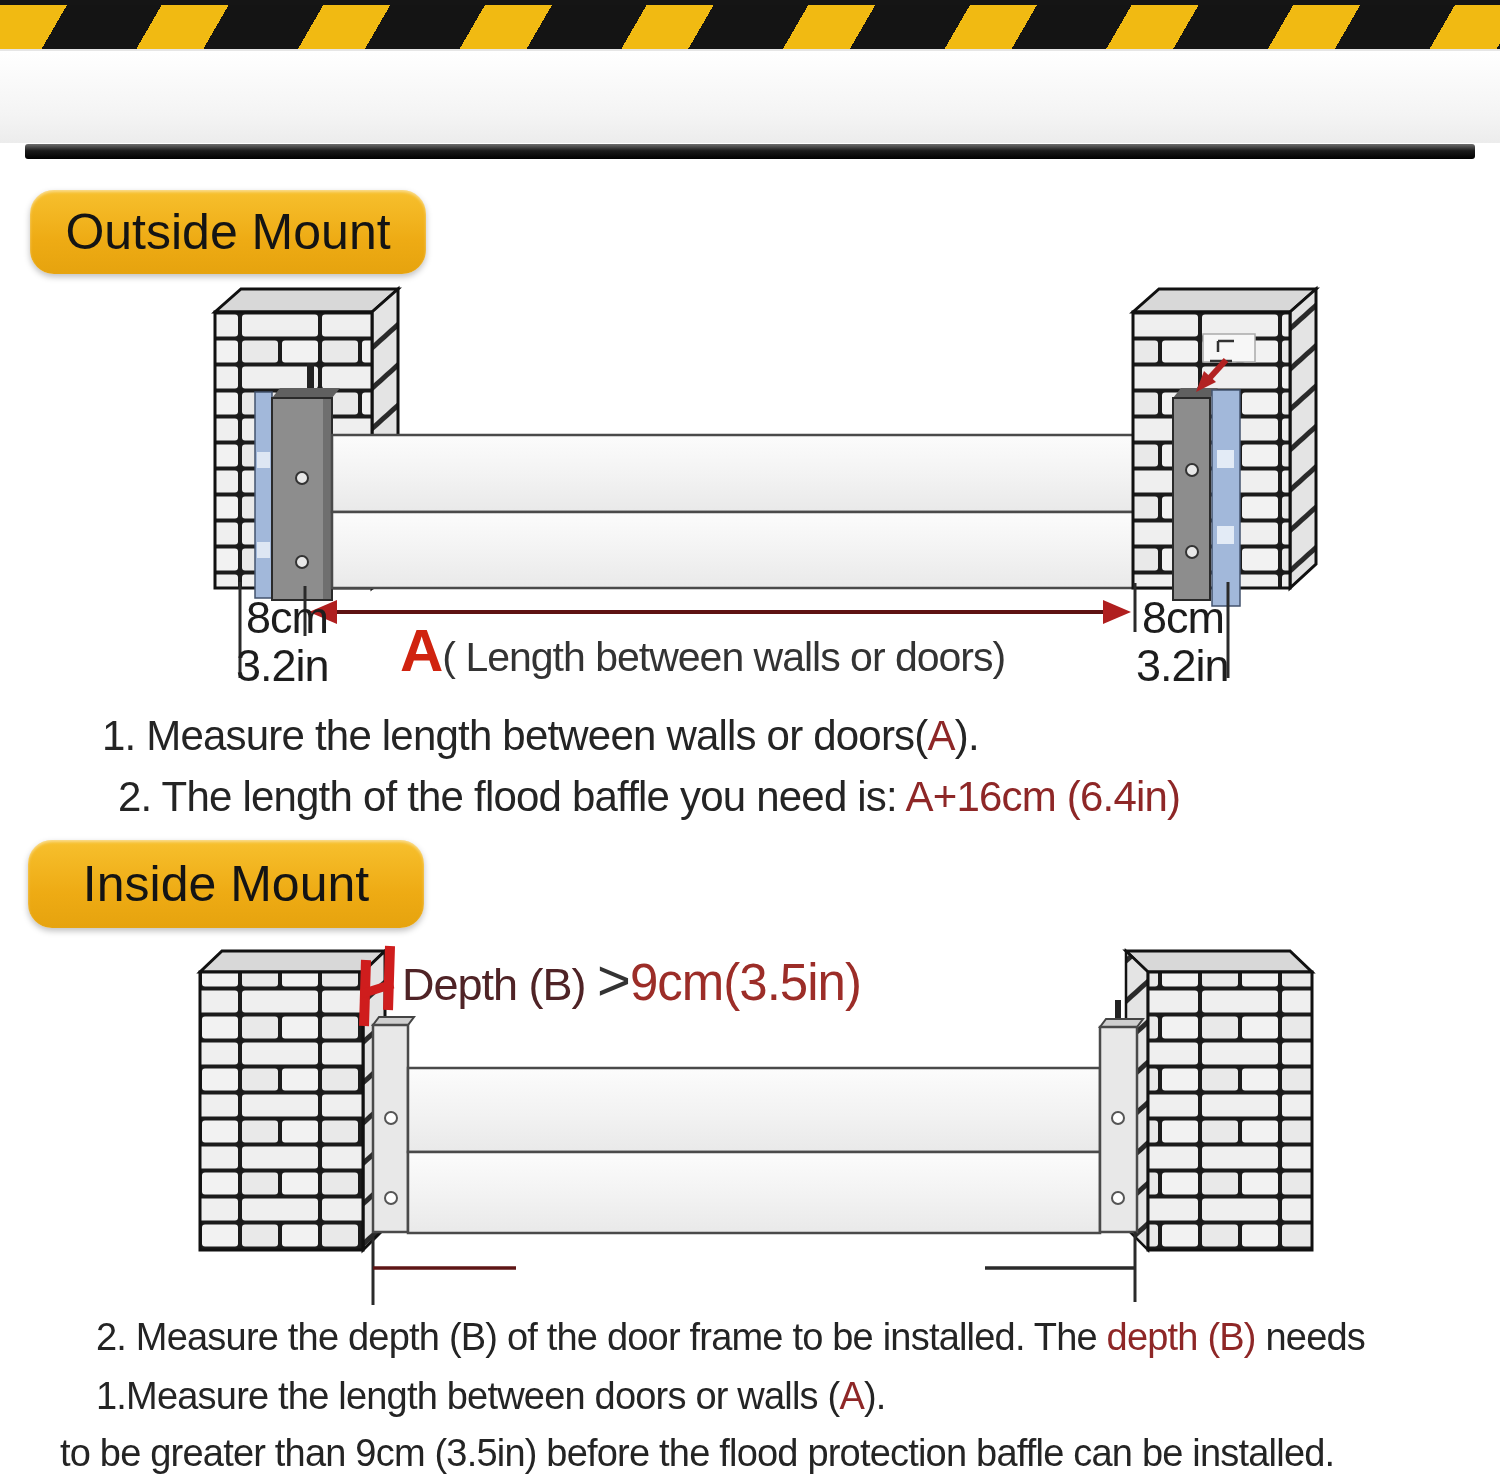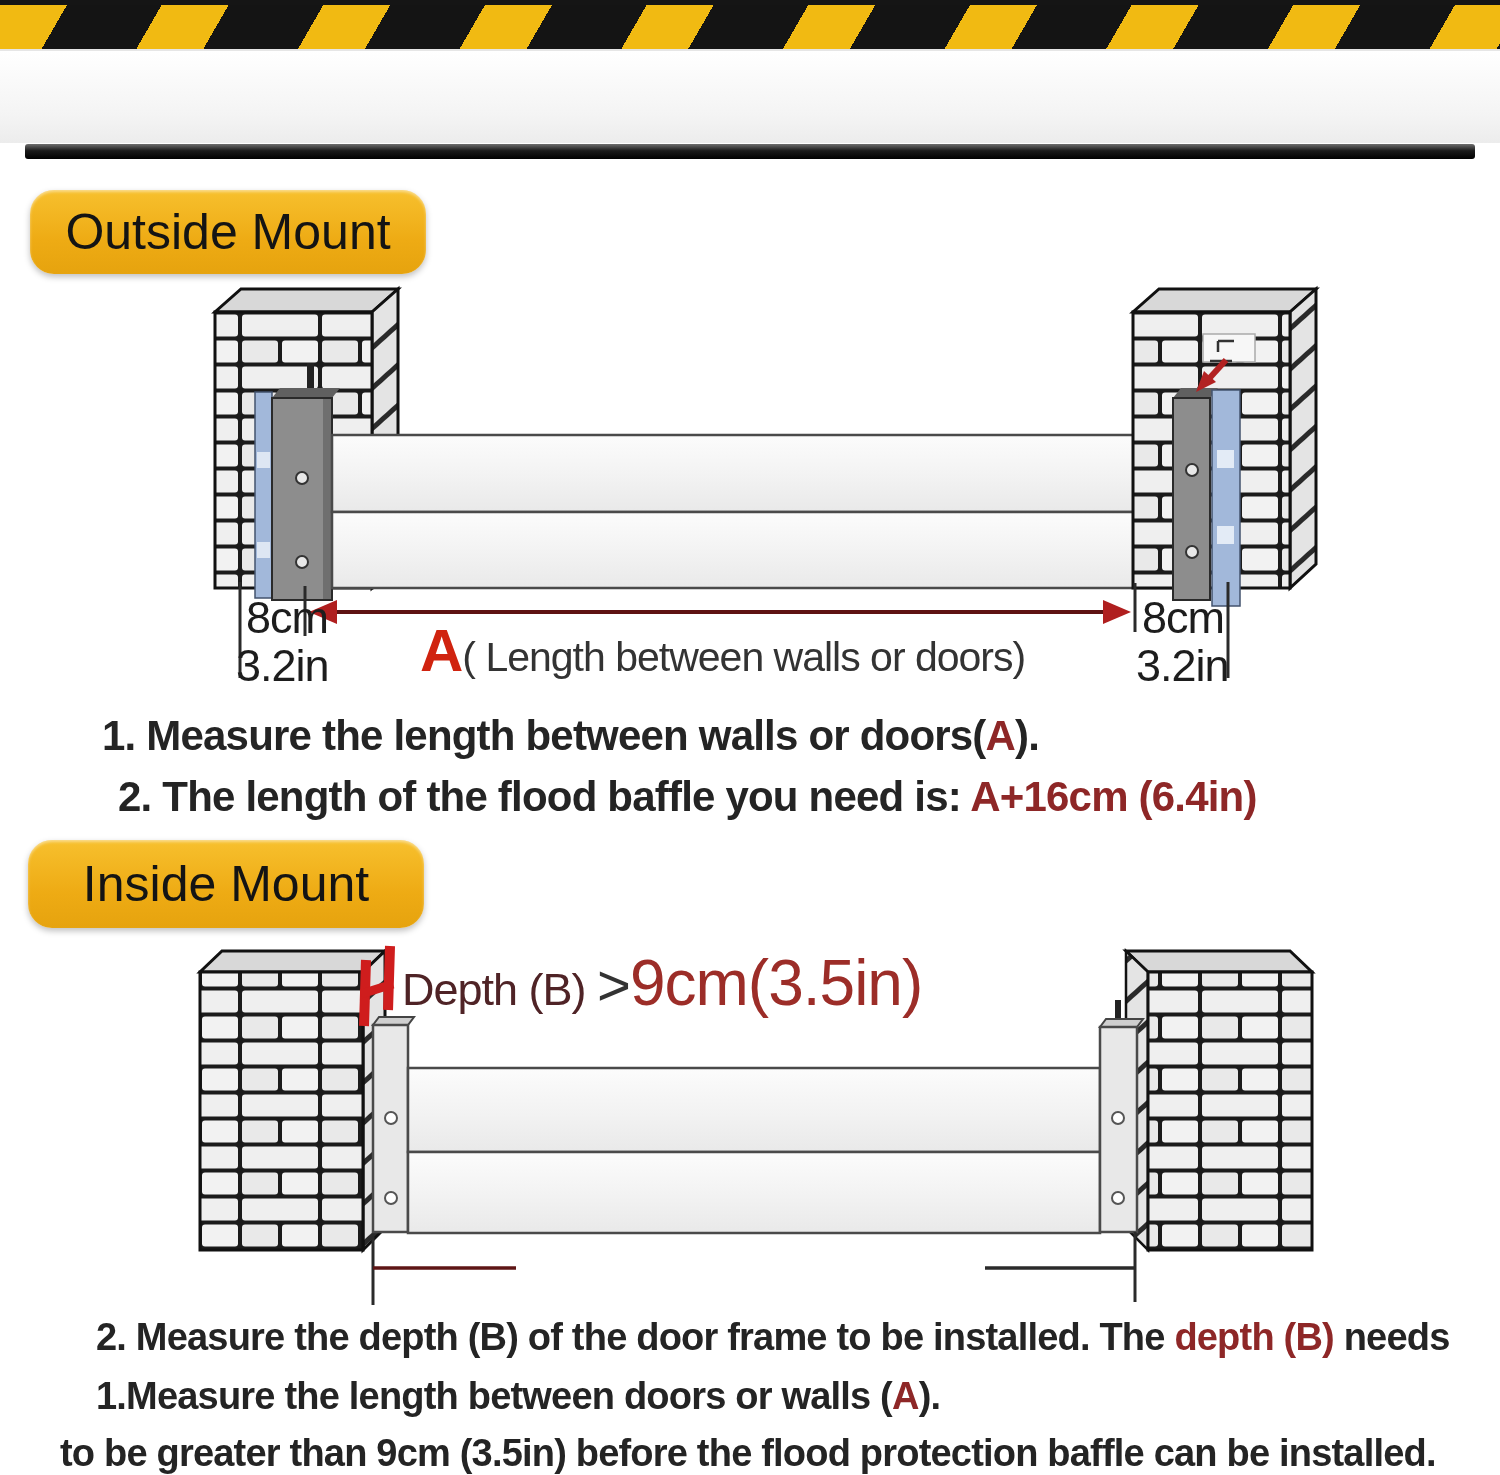--- a/index.html
+++ b/index.html
@@ -30,34 +30,34 @@
   .diagram-svg{position:absolute;left:0;top:0;width:1500px;height:1475px;}
 
   
   .lbl{position:absolute;color:#1d1d1d;letter-spacing:-1px;white-space:nowrap;}
   .dim{font-size:45px;}
   .t-8cm-l{left:246px;top:592px;}
   .t-32in-l{left:236px;top:640px;}
   .t-8cm-r{left:1142px;top:592px;}
   .t-32in-r{left:1136px;top:640px;}
 
-  .t-span1{left:420px;top:616px;}
+  .t-span1{left:400px;top:616px;}
   .t-span1 .big-a{font-size:60px;font-weight:bold;color:#d0230f;}
   .t-span1 .rest{font-size:41px;color:#333;}
 
   .steps{position:absolute;color:#242424;letter-spacing:-0.8px;white-space:nowrap;}
-  .steps p{margin:0;font-weight:bold;}
+  .steps p{margin:0;}
   .steps-outside{left:102px;top:712px;font-size:42px;}
   .steps-outside p + p{margin-top:13px;margin-left:16px;}
   .red-seg{color:#8e2727;}
 
   .depth-label{left:402px;top:946px;}
   .depth-label .pre{font-size:45px;color:#4f2326;}
   .depth-label .gt{font-size:58px;color:#333;}
-  .depth-label .val{font-size:64px;color:#9c2d28;}
+  .depth-label .val{font-size:51px;color:#9c2d28;}
 
   .t-span2{left:446px;top:1236px;font-size:52px;color:#333;letter-spacing:-1px;}
   .t-span2 .a-red{color:#8b2a2a;}
 
   .steps-inside-1{left:96px;top:1336px;font-size:38px;margin-top:39px;}
   .steps-inside-2{left:96px;top:1316px;font-size:38px;}
   .steps-inside-3{left:60px;top:1432px;font-size:38px;}
 </style>
 </head>
 <body>

